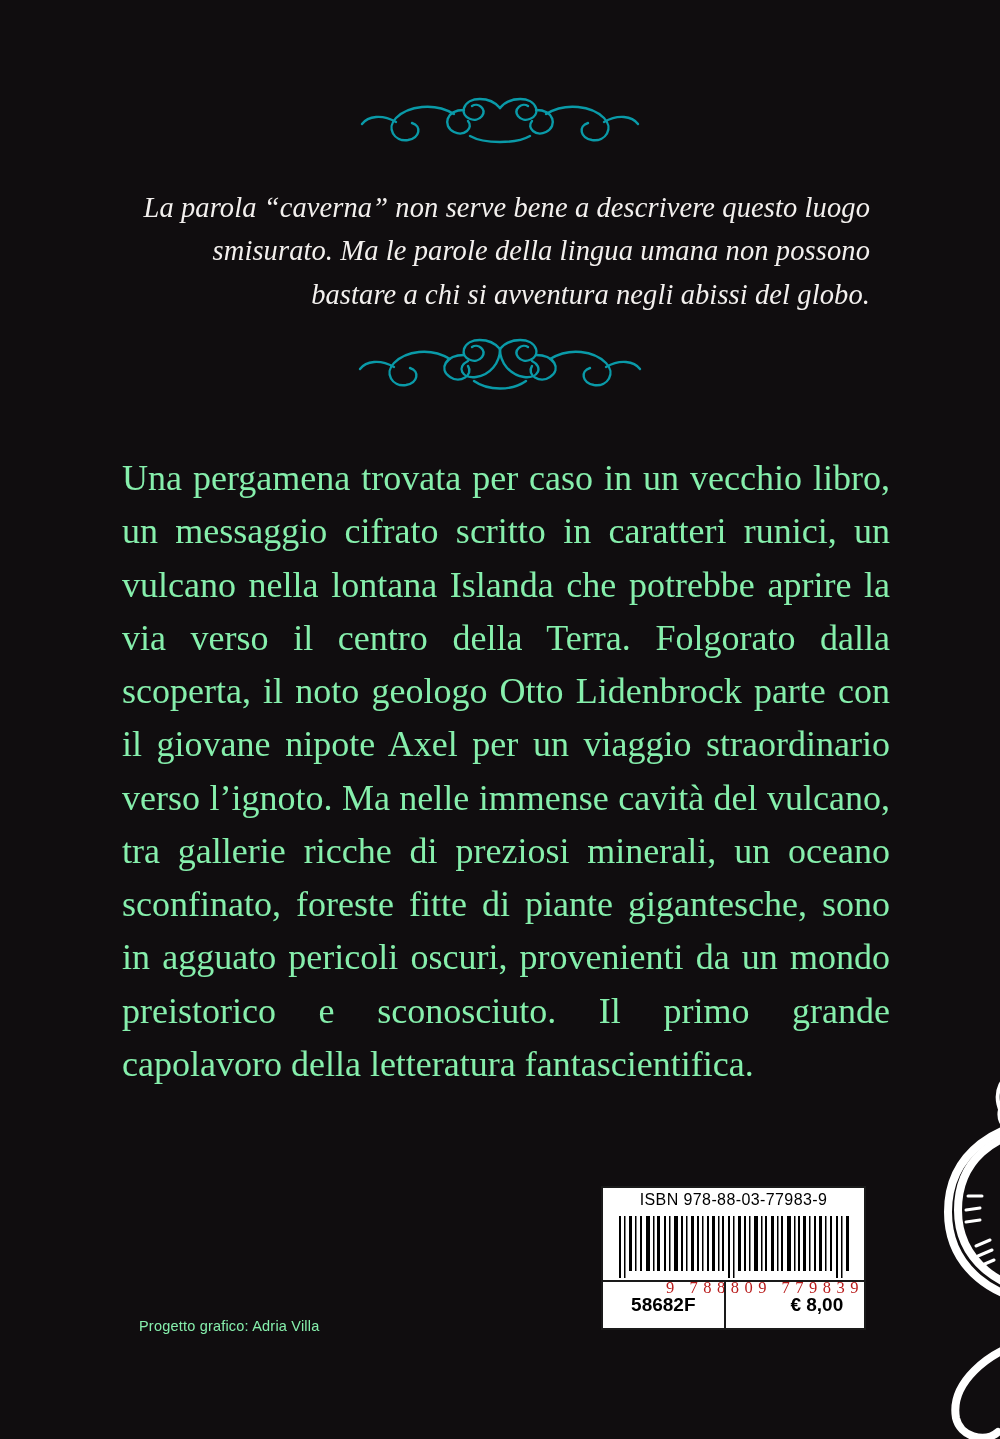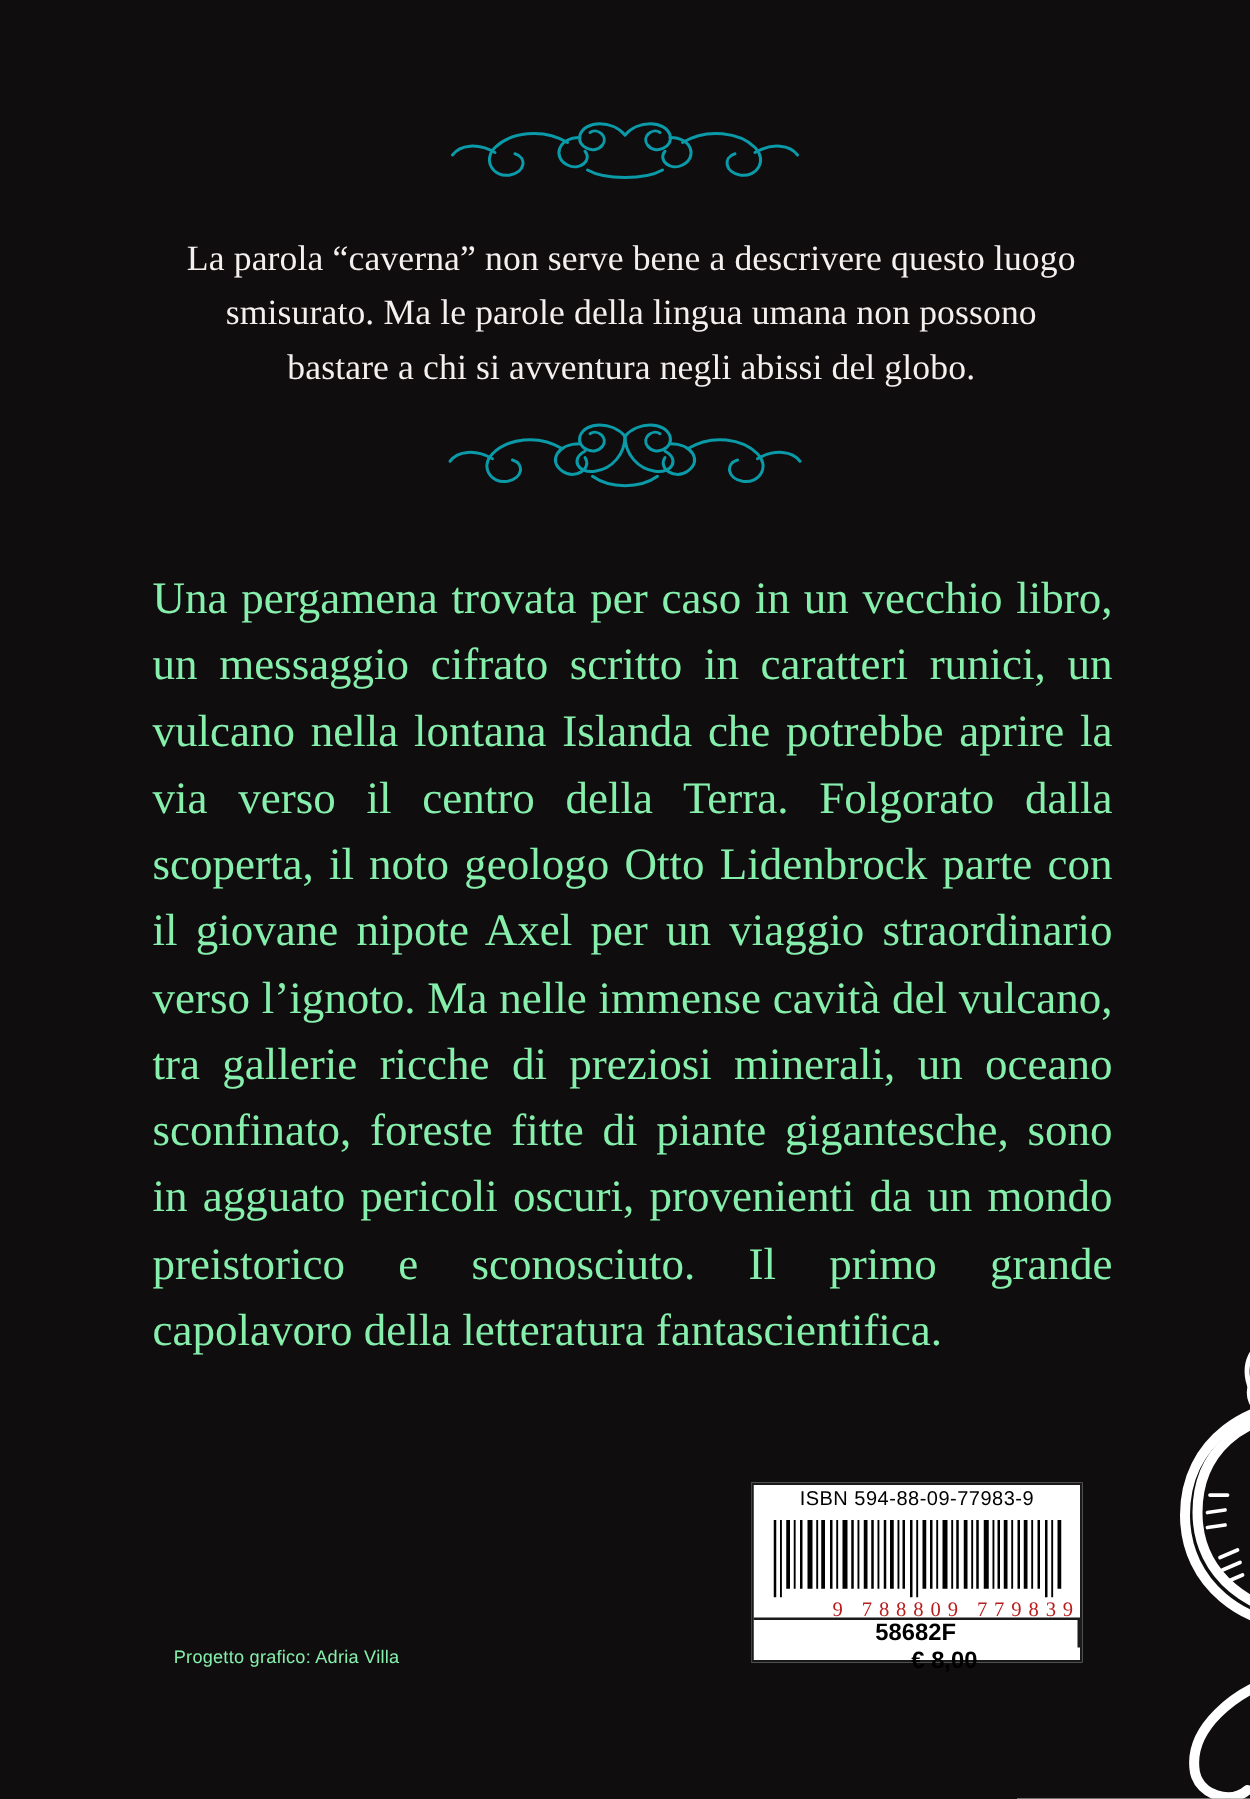--- a/index.html
+++ b/index.html
@@ -31,23 +31,24 @@
   #ornament-bottom { top: 335px; }
 
   
   .quote {
     position: absolute;
     left: 140px;
     top: 186px;
     width: 730px;
     color: #f3f0ee;
     font-family: "Liberation Serif", serif;
+    font-style: italic;
     font-size: 28.5px;
     line-height: 1.52;
-    text-align: center;
+    text-align: right;
     letter-spacing: 0.1px;
   }
 
   
   .blurb {
     position: absolute;
     left: 122px;
     top: 452px;
     width: 768px;
     color: #86efac;
@@ -108,25 +109,24 @@
     font-size: 16.5px;
     color: #b91c1c;
     letter-spacing: 5.5px;
     text-indent: 5px;
   }
   .barcode-footer {
     position: absolute;
     left: 0;
     bottom: 0;
     width: 100%;
-    height: 34px;
+    height: 48px;
     border-top: 2px solid #1a1a1a;
     box-sizing: border-box;
     display: flex;
-    flex-direction: column;
   }
   .barcode-code {
     flex: 0 0 47%;
     display: flex;
     align-items: center;
     justify-content: center;
     font-family: "Liberation Sans", sans-serif;
     font-weight: bold;
     font-size: 19px;
     color: #000;
@@ -221,21 +221,21 @@
       <path d="M186 206 L200 200"></path>
       <path d="M188 216 L202 210"></path>
       <path d="M190 226 L204 220"></path>
       <path d="M176 170 L190 168"></path>
       <path d="M176 182 L190 180"></path>
       <path d="M178 156 L192 156"></path>
     </g>
   </svg>
 
   <div class="barcode-box">
-    <div class="barcode-isbn">ISBN 594-88-09-77983-9</div>
+    <div class="barcode-isbn">ISBN 978-88-03-77983-9</div>
     <svg class="barcode-bars" viewBox="0 0 237 62" preserveAspectRatio="none">
       <g fill="#000">
         <rect x="2" y="0" width="2" height="62"></rect>
           <rect x="7" y="0" width="1.5" height="62"></rect>
         <rect x="12" y="0" width="3" height="55"></rect>
           <rect x="18" y="0" width="1.5" height="55"></rect>
         <rect x="23" y="0" width="2" height="55"></rect>
           <rect x="29" y="0" width="4" height="55"></rect>
         <rect x="36" y="0" width="1.5" height="55"></rect>
           <rect x="40" y="0" width="3" height="55"></rect>

